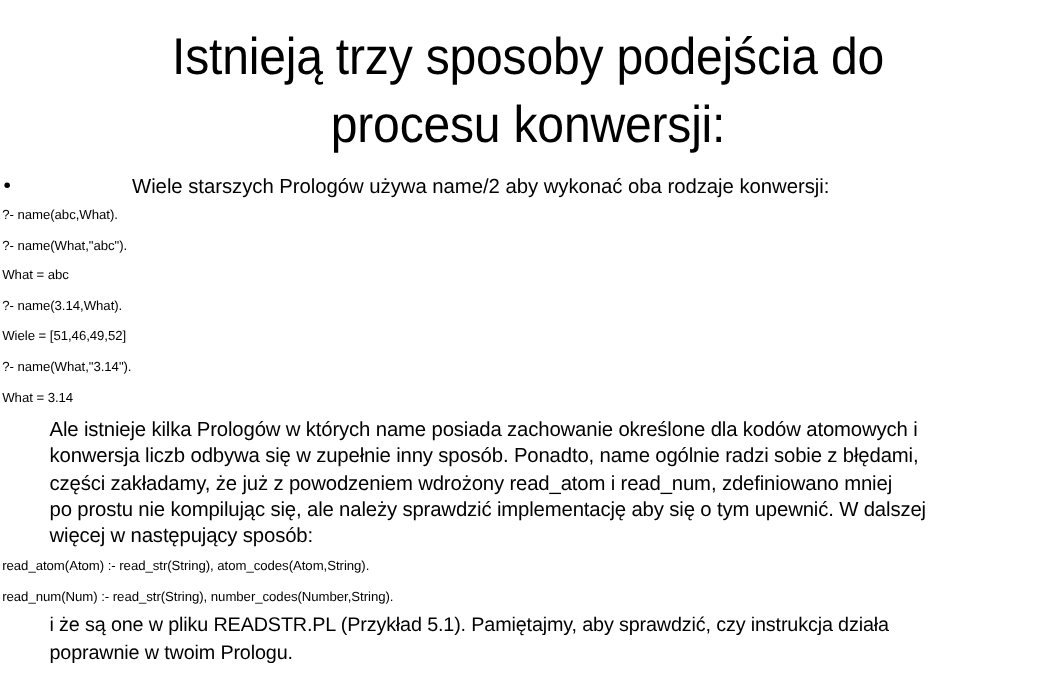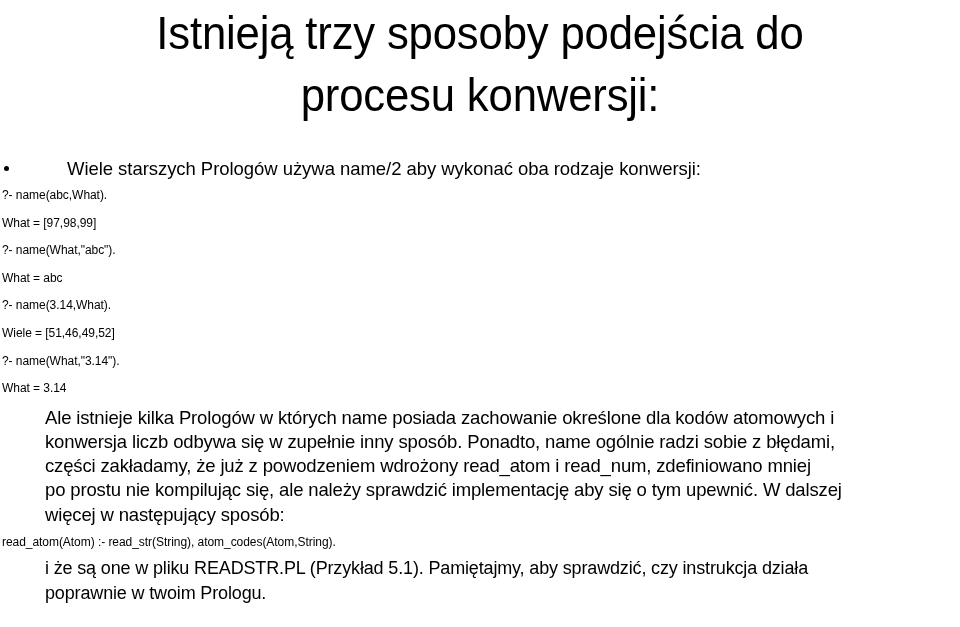--- a/index.html
+++ b/index.html
@@ -21,21 +21,21 @@
     width: 960px;
     height: 627px;
     background: #ffffff;
     box-sizing: border-box;
   }
 
   
   .title-block {
     position: absolute;
     left: 0;
-    top: 2px;
+    top: 20px;
     width: 960px;
     text-align: center;
   }
   .title-line {
     display: block;
     font-family: "Liberation Sans", sans-serif;
     font-size: 47px;
     font-weight: 400;
     line-height: 62px;
     letter-spacing: -0.2px;
@@ -65,21 +65,21 @@
     position: absolute;
     left: 4px;
     top: 11px;
     width: 5px;
     height: 5px;
     border-radius: 50%;
     background: #000000;
   }
   .bullet-text {
     display: inline-block;
-    padding-left: 67px;
+    padding-left: 120px;
     font-size: 18.5px;
     letter-spacing: -0.05px;
   }
 
   .code-line {
     display: block;
     padding-left: 2px;
     font-size: 12px;
     line-height: 27.6px;
     white-space: nowrap;
@@ -125,21 +125,20 @@
 
   <div class="body-block">
 
     <div class="bullet-row">
       <span class="bullet-dot"></span>
       <span class="bullet-text">Wiele starszych Prologów używa name/2 aby wykonać oba rodzaje konwersji:</span>
     </div>
 
     <div>
       <span class="code-line">?- name(abc,What).</span>
-      <span class="code-line">What = [97,98,99]</span>
       <span class="code-line">?- name(What,"abc").</span>
       <span class="code-line">What = abc</span>
       <span class="code-line">?- name(3.14,What).</span>
       <span class="code-line">Wiele = [51,46,49,52]</span>
       <span class="code-line">?- name(What,"3.14").</span>
       <span class="code-line">What = 3.14</span>
     </div>
 
     <div class="gap-a"></div>
 
@@ -148,20 +147,21 @@
       <span class="para-line">konwersja liczb odbywa się w zupełnie inny sposób. Ponadto, name ogólnie radzi sobie z błędami,</span>
       <span class="para-line">części zakładamy, że już z powodzeniem wdrożony read_atom i read_num, zdefiniowano mniej</span>
       <span class="para-line">po prostu nie kompilując się, ale należy sprawdzić implementację aby się o tym upewnić. W dalszej</span>
       <span class="para-line">więcej w następujący sposób:</span>
     </div>
 
     <div class="gap-b"></div>
 
     <div>
       <span class="code-line">read_atom(Atom) :- read_str(String), atom_codes(Atom,String).</span>
+      <span class="code-line">read_num(Num) :- read_str(String), number_codes(Number,String).</span>
     </div>
 
     <div>
       <span class="tail-indent">i że są one w pliku READSTR.PL (Przykład 5.1). Pamiętajmy, aby sprawdzić, czy instrukcja działa</span>
       <span class="tail-indent">poprawnie w twoim Prologu.</span>
     </div>
 
   </div>
 </div>
 

